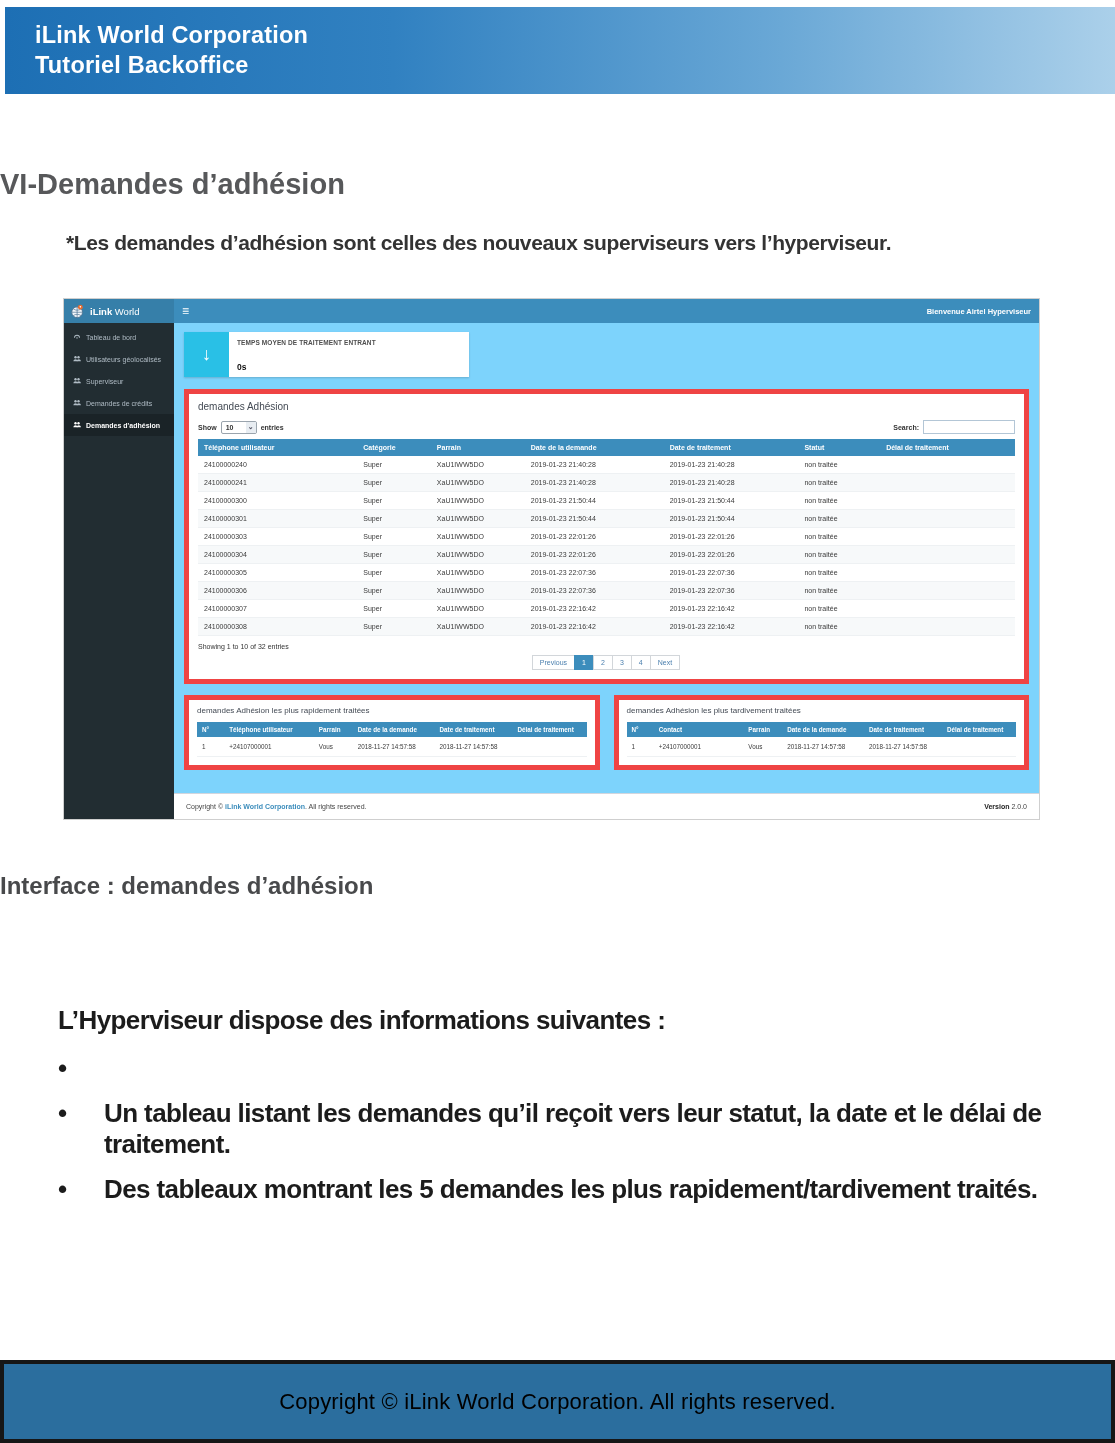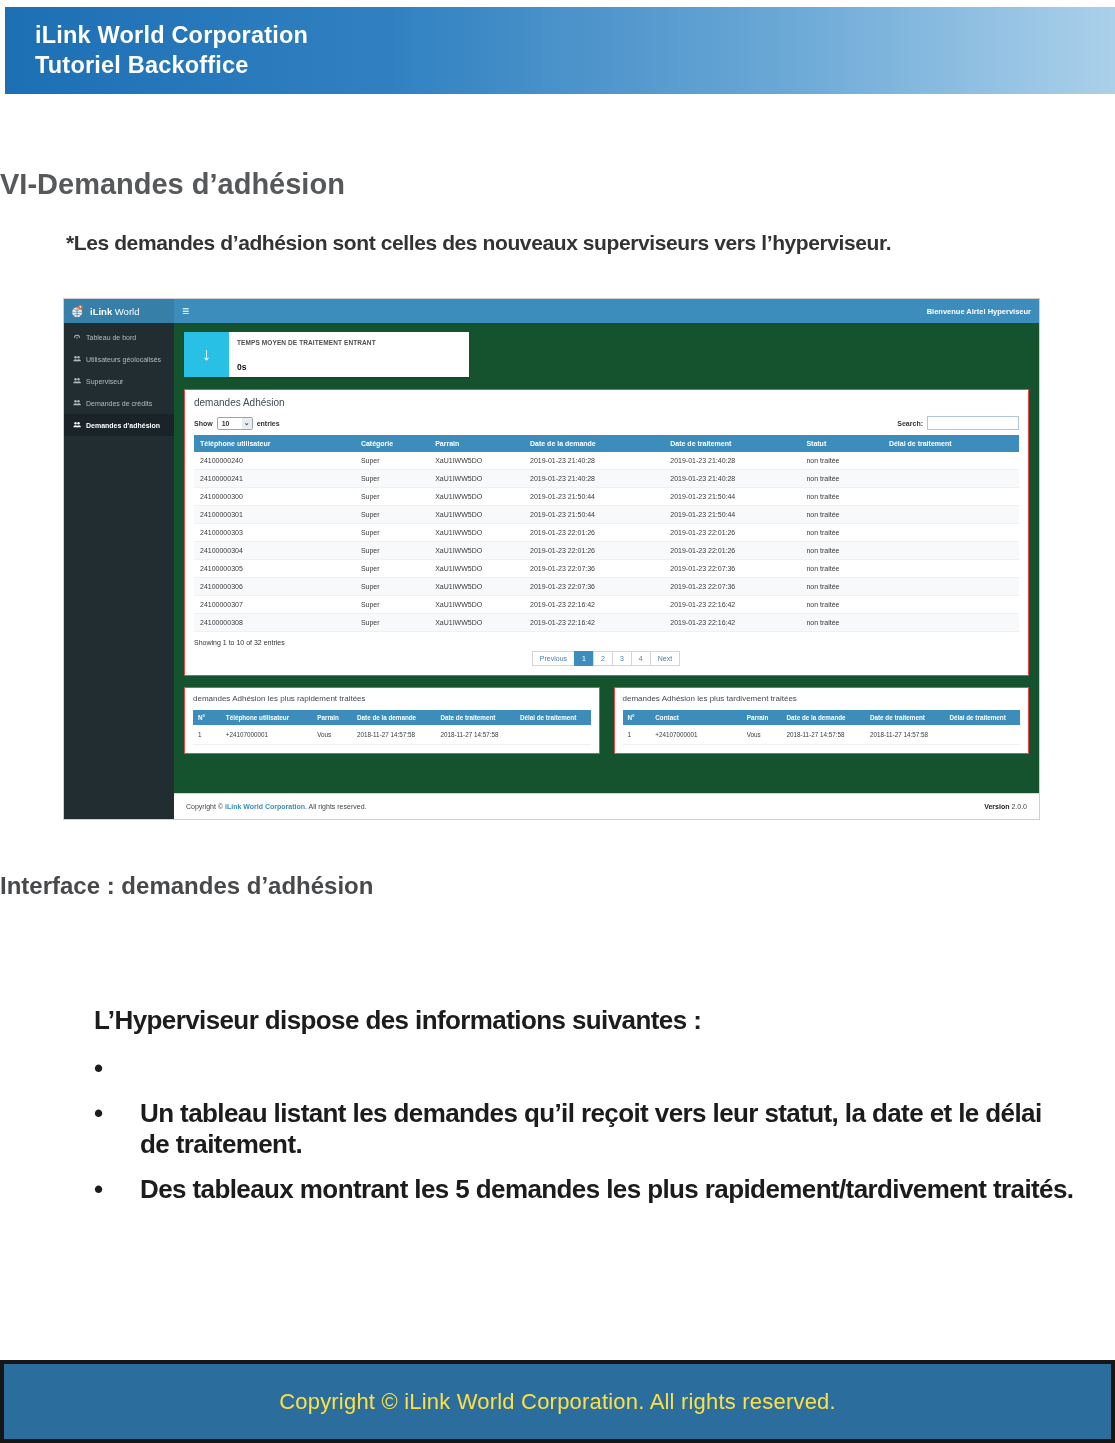--- a/index.html
+++ b/index.html
@@ -10,31 +10,31 @@
   .doc-header { position:absolute; left:5px; right:0; top:7px; height:87px;
     background:linear-gradient(90deg,#1d6fb4 0%,#3181c1 35%,#6aa8d6 70%,#abd0ea 100%);
     color:#fff; padding:13px 0 0 30px; }
   .doc-header div { font-size:23.5px; font-weight:bold; line-height:30px; letter-spacing:0.2px; }
   .doc-title { position:absolute; top:168px; left:0; right:0; text-align:left;
     font-size:29px; font-weight:bold; color:#57585a; }
   .doc-note { position:absolute; top:231px; left:66px; font-size:21px; font-weight:bold;
     letter-spacing:-0.4px; color:#333; }
   .caption { position:absolute; top:872px; left:0; right:0; text-align:left;
     font-size:24px; font-weight:bold; color:#48494b; }
-  .info { position:absolute; top:1005px; left:58px; right:40px; color:#1c1c1c;margin-left:36px; }
+  .info { position:absolute; top:1005px; left:58px; right:40px; color:#1c1c1c; }
   .info-heading { font-size:26px; font-weight:bold; letter-spacing:-0.6px; margin-bottom:17px; }
   .bullet-row { display:flex; font-size:26px; font-weight:bold; letter-spacing:-0.6px; margin-bottom:14px; }
   .bullet-dot { width:46px; flex:none; }
   .page-footer { position:absolute; left:0; right:0; top:1360px; bottom:0;
     background:#2b6e9e; border:4px solid #161616; display:flex; align-items:center;
-    justify-content:center; color:#fde047; font-size:22px; letter-spacing:0.2px; }
+    justify-content:center; color:#000000; font-size:22px; letter-spacing:0.2px; }
 
   
   .shot { position:absolute; left:63px; top:298px; width:977px; height:522px;
-    border:1px solid #cfcfcf; background:#14532d; }
+    border:1px solid #cfcfcf; background:#7dd3fc; }
   .shot-topbar { position:absolute; top:0; left:0; right:0; height:24px; display:flex; }
   .logo { width:110px; background:#367fa9; color:#fff; display:flex; align-items:center;
     padding-left:6px; gap:5px; flex:none; }
   .logo svg { width:15px; height:15px; }
   .brand { font-size:9.5px; white-space:nowrap; }
   .navbar { flex:1; background:#3c8dbc; color:#fff; display:flex; align-items:center;
     justify-content:space-between; padding:0 8px; }
   .hamburger { font-size:12px; cursor:pointer; }
   .welcome { font-size:7.5px; font-weight:bold; }
 
@@ -46,21 +46,21 @@
   .side-item.active { background:#1a2327; color:#fff; font-weight:bold; }
 
   .content { position:absolute; left:110px; top:24px; right:0; bottom:26px; padding:9px 10px; overflow:hidden; }
   .widget { width:285px; height:45px; background:#fff; display:flex; box-shadow:0 1px 2px rgba(0,0,0,.18); }
   .widget-icon { width:45px; flex:none; background:#29c0e6; color:#fff; font-size:18px;
     font-weight:bold; display:flex; align-items:center; justify-content:center; }
   .widget-text { padding:7px 8px; }
   .widget-label { font-size:6.5px; font-weight:bold; color:#4e4e4e; letter-spacing:0.1px; }
   .widget-value { font-size:8.5px; font-weight:bold; color:#111; margin-top:16px; }
 
-  .panel { background:#fff; border:1px solid #ef4444; }
+  .panel { background:#fff; border:5px solid #ef4444; }
   .main-panel { margin-top:12px; padding:7px 9px 9px; }
   .panel-title { font-size:10px; color:#434a54; }
   .controls { display:flex; justify-content:space-between; align-items:center;
     margin-top:8px; margin-bottom:5px; font-size:7px; font-weight:bold; color:#333; }
   .show-ctl, .search-ctl { display:flex; align-items:center; gap:4px; }
   .select { width:36px; height:13px; border:1px solid #9aa4ad; border-radius:2px; background:#fff;
     display:inline-flex; align-items:center; justify-content:space-between; padding-left:4px; cursor:pointer; }
   .caret { font-size:7px; color:#556; background:#e8edf2; height:100%; display:flex;
     align-items:center; padding:0 2px; }
   .search-input { width:92px; height:14px; border:1px solid #b3c6d6; font-size:7px; padding:0 3px; }

